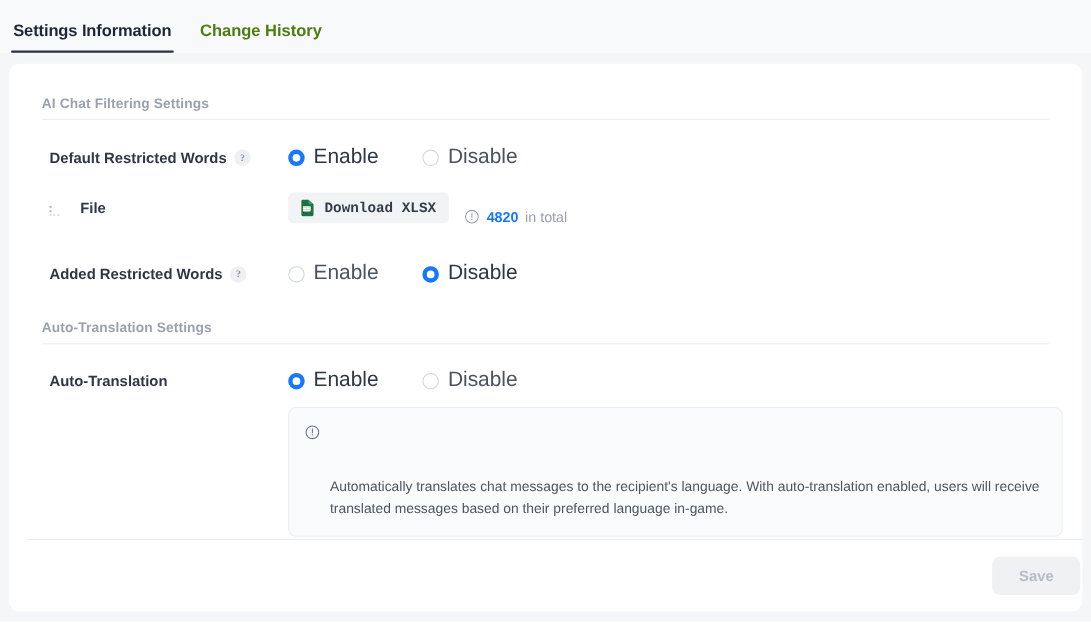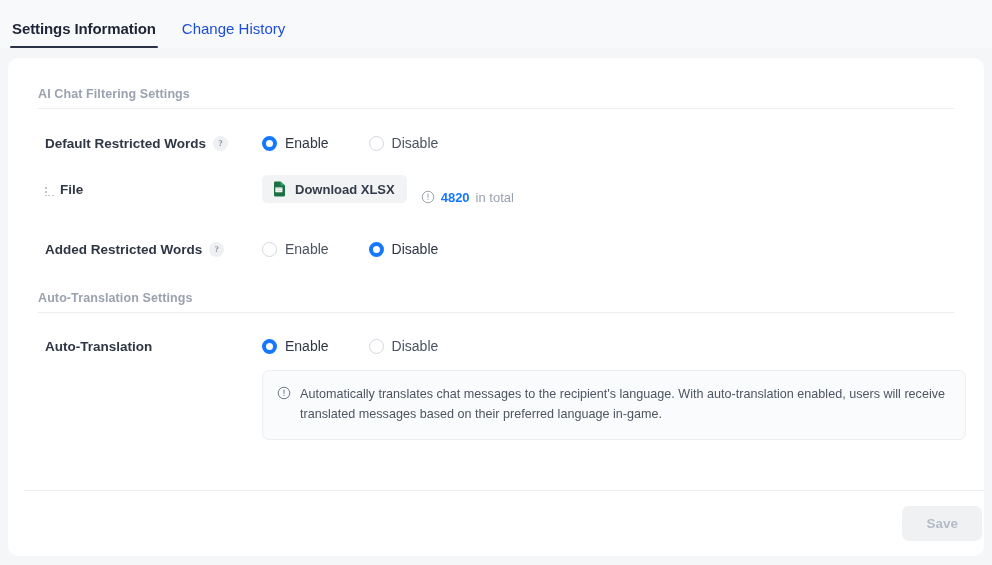--- a/index.html
+++ b/index.html
@@ -54,22 +54,22 @@
   .tab.active::after {
     content: "";
     position: absolute;
     left: 0; right: 0;
     bottom: 0;
     height: 2px;
     background: #2b3245;
     border-radius: 1px;
   }
   .tab.inactive {
-    color: #1d4ed8;
-    font-weight: 400;
+    color: #4d7c0f;
+    font-weight: 700;
   }
 
   
   .card {
     position: absolute;
     left: 8px;
     top: 58px;
     width: 976px;
     height: 498px;
     background: #ffffff;
@@ -114,21 +114,21 @@
     display: flex;
     align-items: flex-end;
     gap: 7px;
     font-size: 13.5px;
     font-weight: 700;
     color: #2f3644;
     white-space: nowrap;
   }
   .row-label.sub {
     left: 37px;
-    gap: 6px;
+    gap: 19px;
   }
   .tree-glyph {
     display: inline-block;
     width: 9px;
     height: 11px;
     position: relative;
     top: 1px;
   }
   .tree-glyph i {
     position: absolute;
@@ -181,21 +181,21 @@
   }
   .radio .dot.off {
     border: 1.5px solid #d3d7de;
     background: #fff;
   }
   .radio .dot.on {
     border: 4.5px solid #1677ff;
     background: #ffffff;
   }
   .radio .rlabel {
-    font-size: 14px;
+    font-size: 19px;
     color: #4b5260;
   }
   .radio.checked .rlabel { color: #2f3644; }
 
   
   .file-controls {
     position: absolute;
     left: 254px;
     display: flex;
     align-items: center;
@@ -206,21 +206,21 @@
     align-items: center;
     gap: 8px;
     background: #f2f3f5;
     border: none;
     border-radius: 5px;
     padding: 6px 12px 6px 10px;
     font-size: 13px;
     font-weight: 700;
     color: #333b49;
     cursor: pointer;
-    font-family: Liberation Sans, sans-serif;
+    font-family: Liberation Mono, monospace;
     line-height: 1;
   }
   .xlsx-icon {
     width: 15px;
     height: 16px;
     position: relative;
     flex: 0 0 auto;
   }
   .total-info {
     display: inline-flex;
@@ -253,20 +253,21 @@
     border-radius: 7px;
     padding: 13px 16px 14px 14px;
     display: flex;
     gap: 9px;
   }
   .notice .circle-i { margin-top: 2px; }
   .notice-text {
     font-size: 12.6px;
     line-height: 1.62;
     color: #4d5562;
+    margin-top: 48px;
   }
 
   
   .card-footer {
     position: absolute;
     left: 16px;
     bottom: 0;
     width: 976px;
     height: 66px;
     border-top: 1px solid #eceef1;

